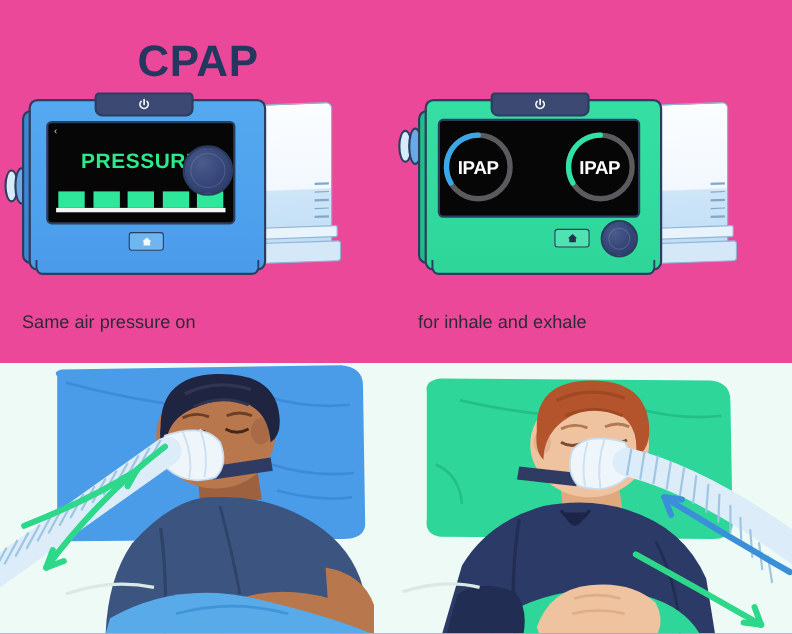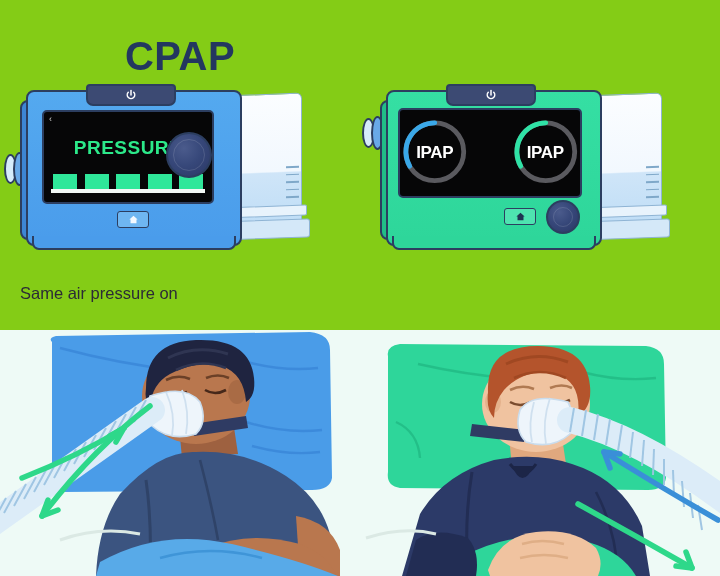--- a/index.html
+++ b/index.html
@@ -8,21 +8,21 @@
     overflow: hidden;
   }
   body {
     font-family: "Liberation Sans", sans-serif;
     background: #eefaf6;
     position: relative;
   }
   .infographic {
     position: absolute;
     inset: 0;
-    background: #84cc16;
+    background: #ec4899;
   }
   .col {
     position: absolute;
     top: 0;
     width: 360px;
     height: 576px;
   }
   .col-left  { left: 0; }
   .col-right { left: 360px; }
 
@@ -498,20 +498,21 @@
       <div class="home-btn" style="left:126px; top:120px;">
         <svg width="11" height="11" viewBox="0 0 24 24">
           <path d="M3 12 L12 4 L21 12 L18.5 12 L18.5 20 L5.5 20 L5.5 12 Z" fill="#1f3352"></path>
         </svg>
       </div>
 
       <div class="knob" style="left:168px; top:112px; width:30px; height:30px;"></div>
     </div>
 
     <div class="caption">
+      <div>for inhale and exhale</div>
     </div>
 
     <div class="illus">
       <svg width="360" height="246" viewBox="0 0 360 246">
         <rect width="360" height="246" fill="#eefaf6"></rect>
 
         <path d="M28 26 Q26 16 40 14 L286 16 Q304 18 304 34 L306 148 Q304 160 288 160 L40 158
                  Q26 156 28 142 Z" fill="#2ed69a"></path>
         <path d="M58 34 Q120 48 180 50" stroke="#22bd86" stroke-width="2.4" fill="none" opacity="0.9"></path>
         <path d="M222 42 Q260 52 296 48" stroke="#22bd86" stroke-width="2.4" fill="none" opacity="0.9"></path>

